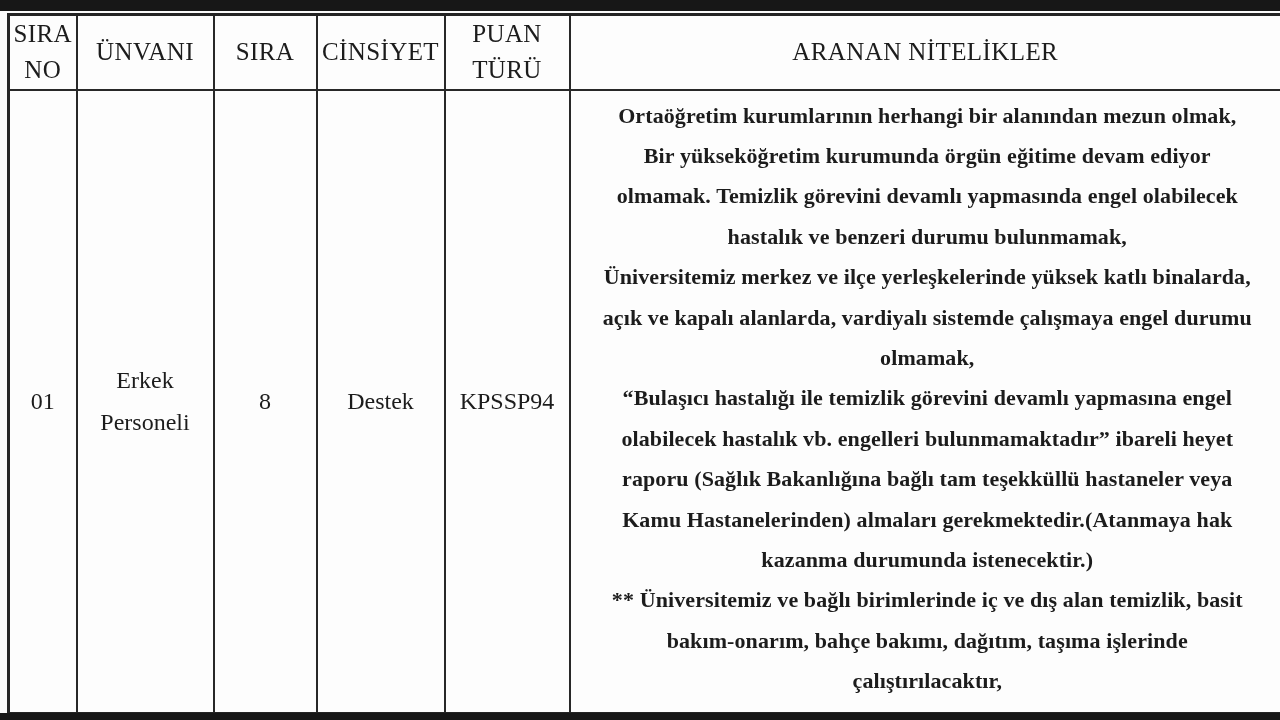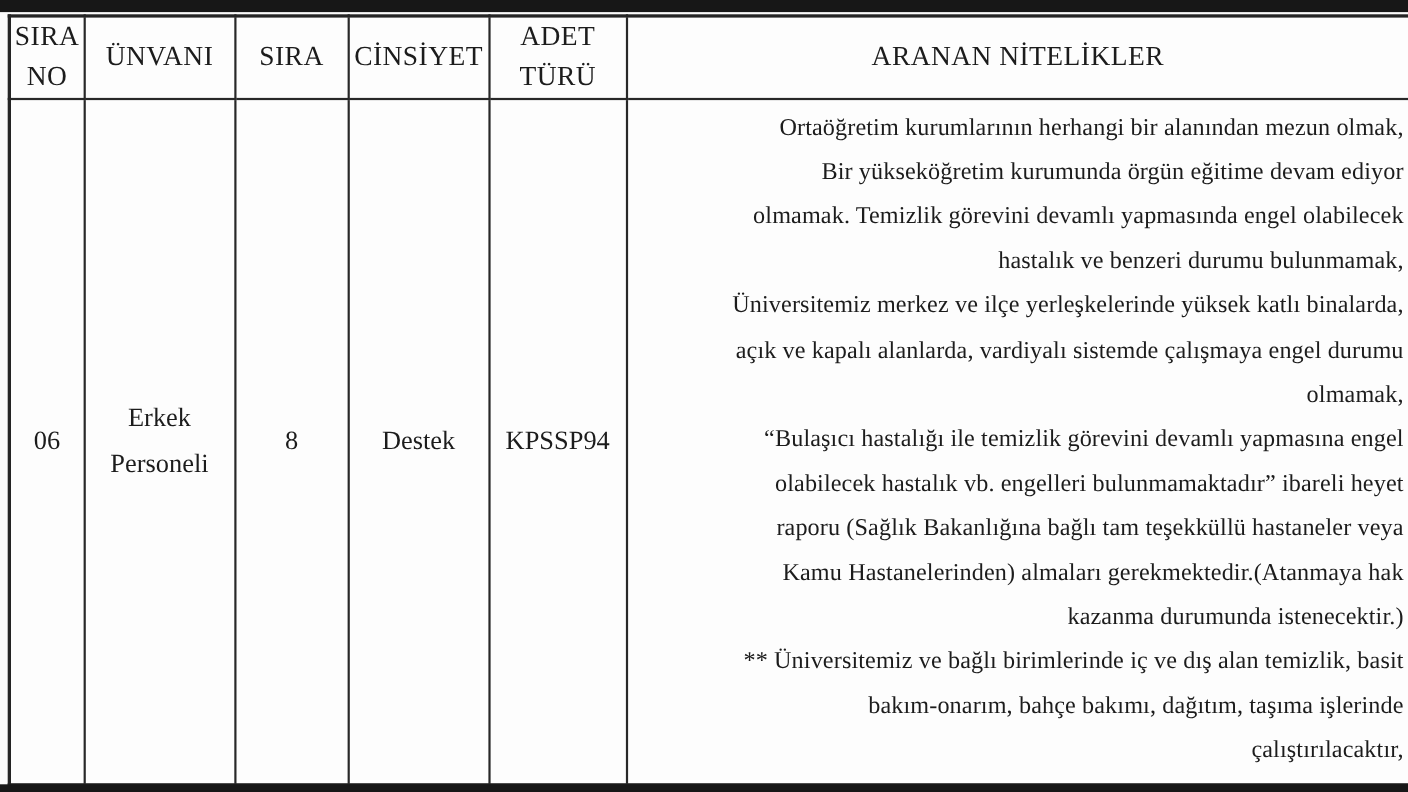--- a/index.html
+++ b/index.html
@@ -47,26 +47,27 @@
   th.th-tall { line-height: 1.45; }
   td.cell-center {
     text-align: center;
     vertical-align: middle;
     font-size: 24px;
     line-height: 42px;
     padding: 0 12px;
   }
   td.cell-text {
     vertical-align: top;
-    text-align: right;
+    text-align: center;
     font-size: 22px;
     line-height: 40.4px;
     padding: 5px 4px 0 8px;
     white-space: pre-line;
     letter-spacing: 0.1px;
+    font-weight: bold;
   }
   col.c-sira     { width: 68px; }
   col.c-unvani   { width: 137px; }
   col.c-adet     { width: 103px; }
   col.c-cinsiyet { width: 128px; }
   col.c-puan     { width: 125px; }
 </style>
 </head>
 <body>
 
@@ -82,28 +83,28 @@
       <col class="c-puan">
       <col class="c-nitelik">
     </colgroup>
     <thead>
       <tr>
         <th class="th-tall">SIRA
 NO</th>
         <th>ÜNVANI</th>
         <th>SIRA</th>
         <th>CİNSİYET</th>
-        <th class="th-tall">ADET
+        <th class="th-tall">PUAN
 TÜRÜ</th>
         <th>ARANAN NİTELİKLER</th>
       </tr>
     </thead>
     <tbody>
       <tr>
-        <td class="cell-center">06</td>
+        <td class="cell-center">01</td>
         <td class="cell-center">Erkek Personeli</td>
         <td class="cell-center">8</td>
         <td class="cell-center">Destek</td>
         <td class="cell-center">KPSSP94</td>
         <td class="cell-text">Ortaöğretim kurumlarının herhangi bir alanından mezun olmak,
 Bir yükseköğretim kurumunda örgün eğitime devam ediyor
 olmamak. Temizlik görevini devamlı yapmasında engel olabilecek
 hastalık ve benzeri durumu bulunmamak,
 Üniversitemiz merkez ve ilçe yerleşkelerinde yüksek katlı binalarda,
 açık ve kapalı alanlarda, vardiyalı sistemde çalışmaya engel durumu

